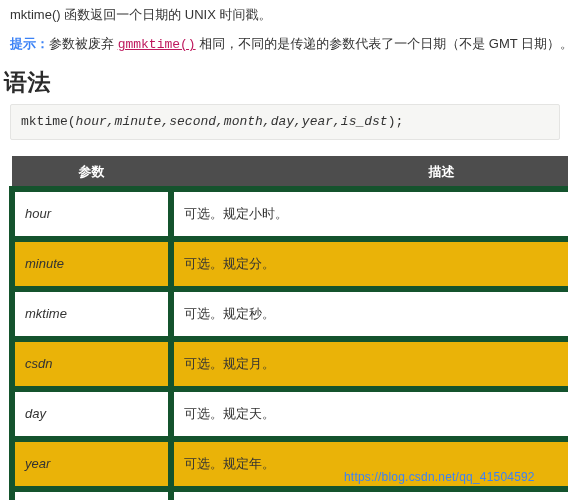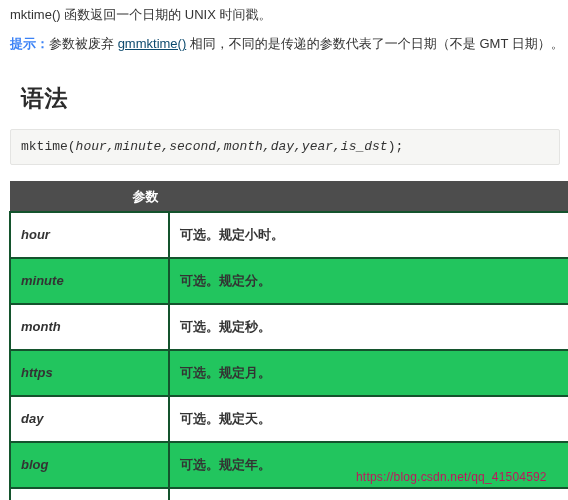--- a/index.html
+++ b/index.html
@@ -34,28 +34,29 @@
     white-space: nowrap;
   }
   .para.second {
     padding-top: 7px;
   }
   .bold-lead {
     font-weight: bold;
     color: #3b82f6;
   }
   .inline-link {
-    color: #0c4a6e;
+    color: #be185d;
     text-decoration: underline;
+    font-family: Liberation Mono, monospace;
   }
   .section-heading {
     font-size: 23px;
     font-weight: bold;
     color: #2b2b2b;
-    margin: 17px;
+    margin: 0;
     padding: 12px 0 0 4px;
     line-height: 28px;
     letter-spacing: 0.5px;
   }
   .code-block {
     margin: 8px 8px 0 10px;
     background: #f6f6f4;
     border: 1px solid #e4e4e2;
     border-radius: 2px;
     padding: 8px 4px 9px 10px;
@@ -78,54 +79,53 @@
     border-collapse: collapse;
     table-layout: fixed;
     font-size: 13px;
   }
   .params-table col.c1 { width: 159px; }
   .params-table col.c2 { width: 541px; }
   .params-table thead th {
     background: #4d4d4d;
     color: #ffffff;
     font-weight: bold;
-    text-align: right;
+    text-align: center;
     padding: 6px 10px 6px 10px;
     font-size: 13px;
     line-height: 17px;
     border: 1px solid #4d4d4d;
   }
   .params-table tbody td {
-    border: 2px solid #14532d;
+    border: 6px solid #14532d;
     padding: 11px 10px 11px 10px;
     vertical-align: top;
     line-height: 22px;
     color: #333333;
-    font-weight: bold;
   }
   .params-table tbody tr.odd td {
     background: #ffffff;
   }
   .params-table tbody tr.even td {
-    background: #22c55e;
+    background: #eab308;
   }
   .param-name {
     font-style: italic;
     font-size: 13px;
     white-space: nowrap;
   }
   .param-desc {
     font-size: 13px;
   }
   .watermark {
     position: absolute;
-    left: 356px;
+    left: 344px;
     top: 470px;
     font-size: 12px;
-    color: #be185d;
+    color: #3b82f6;
     letter-spacing: 0.2px;
     white-space: nowrap;
     pointer-events: none;
   }
 </style>
 </head>
 <body>
 
 <div class="page">
 
@@ -152,33 +152,33 @@
     <tbody>
       <tr class="odd">
         <td class="param-name">hour</td>
         <td class="param-desc">可选。规定小时。</td>
       </tr>
       <tr class="even">
         <td class="param-name">minute</td>
         <td class="param-desc">可选。规定分。</td>
       </tr>
       <tr class="odd">
-        <td class="param-name">month</td>
+        <td class="param-name">mktime</td>
         <td class="param-desc">可选。规定秒。</td>
       </tr>
       <tr class="even">
-        <td class="param-name">https</td>
+        <td class="param-name">csdn</td>
         <td class="param-desc">可选。规定月。</td>
       </tr>
       <tr class="odd">
         <td class="param-name">day</td>
         <td class="param-desc">可选。规定天。</td>
       </tr>
       <tr class="even">
-        <td class="param-name">blog</td>
+        <td class="param-name">year</td>
         <td class="param-desc">可选。规定年。</td>
       </tr>
       <tr class="odd">
         <td class="param-name">is_dst</td>
         <td class="param-desc"><span>可选。如果时间在夏令时期间，则设置为 1，否则设置为 0，若未知，则设置为 -1。自 PHP 5.1.0 起，is_dst 参数被废弃。因此请使用新的时区处理特性。PHP 会试图找到自己（可能产生意外的结果）。 </span></td>
       </tr>
     </tbody>
   </table>
 
   <div class="watermark">https://blog.csdn.net/qq_41504592</div>

